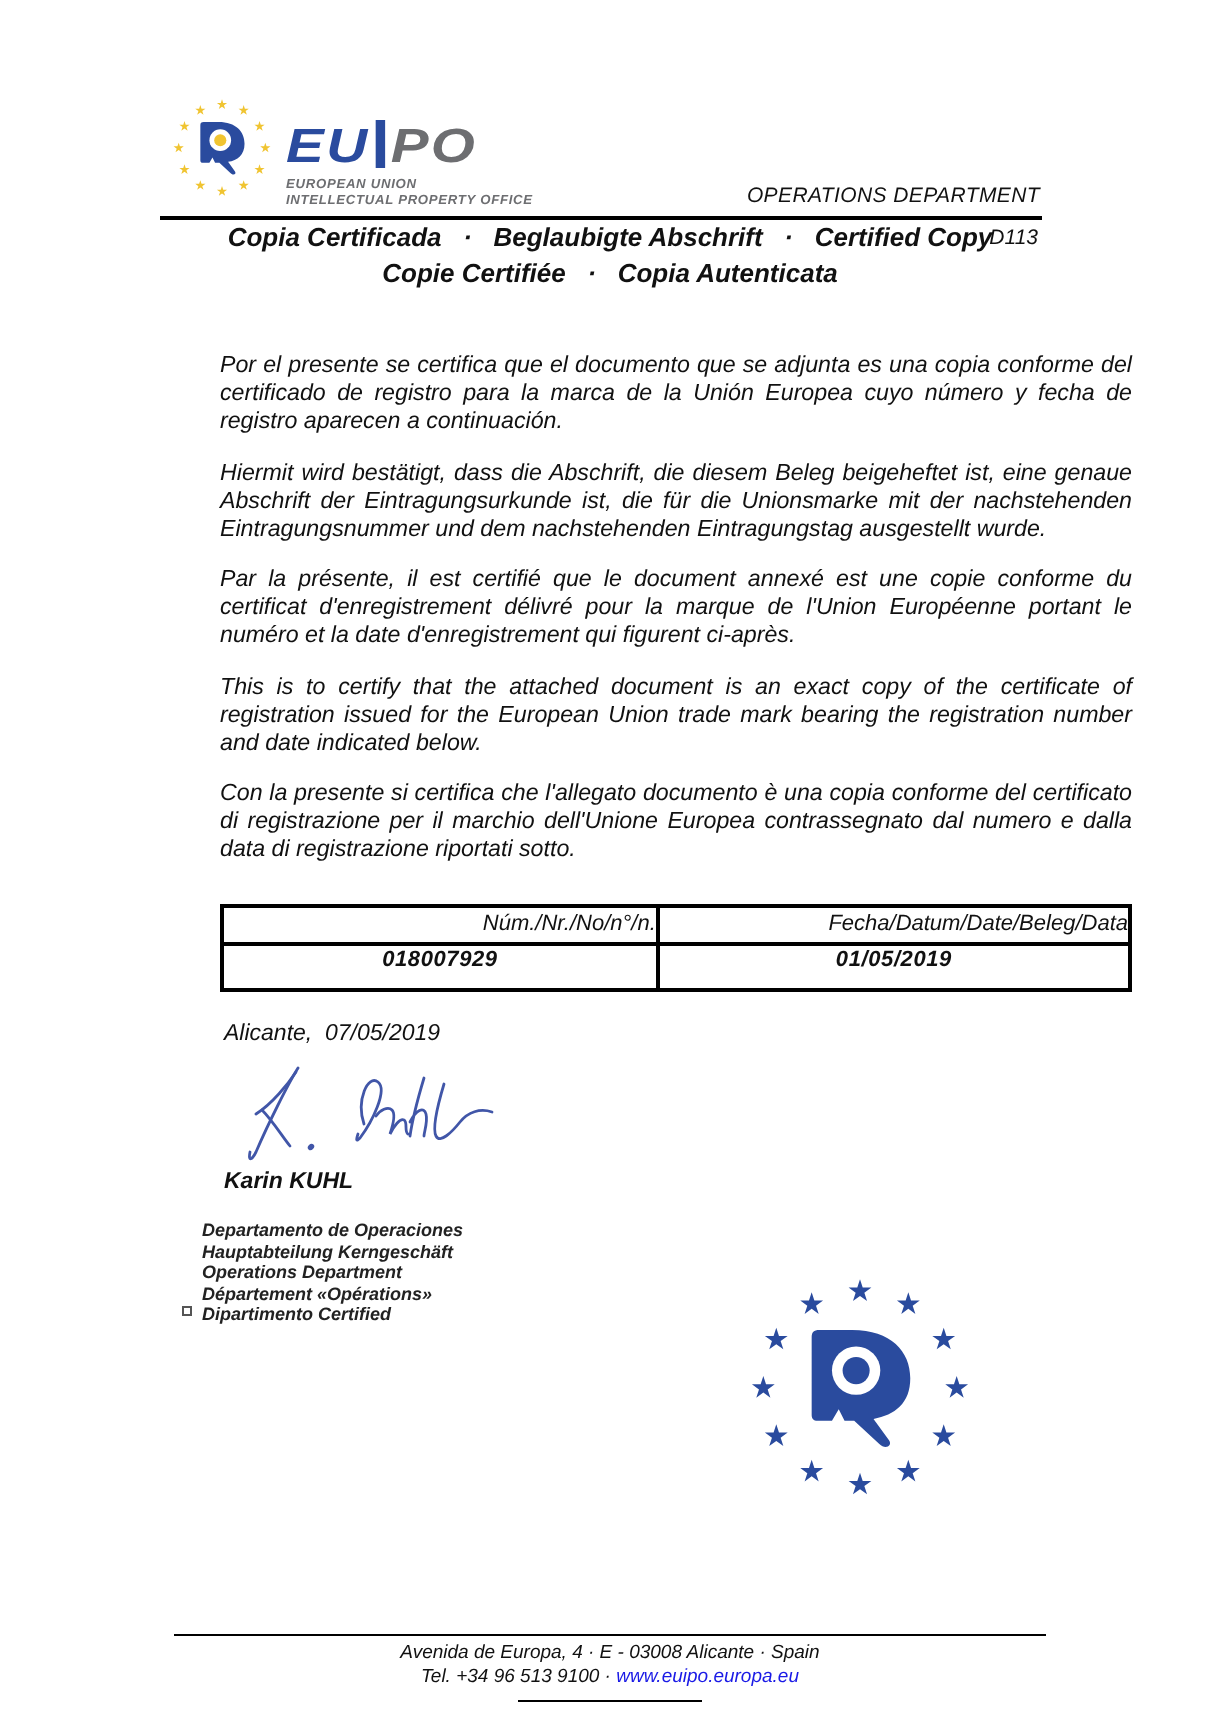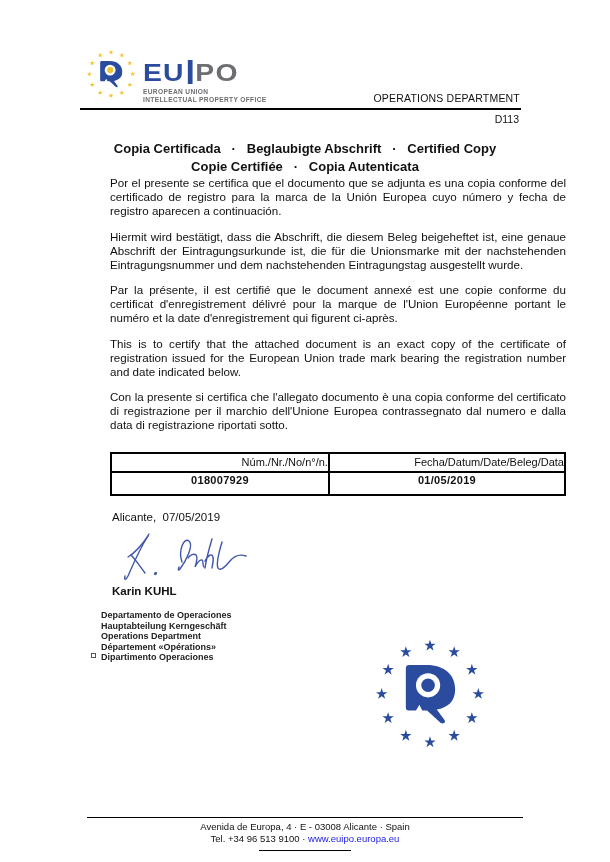--- a/index.html
+++ b/index.html
@@ -6,38 +6,38 @@
     --euipo-blue:#2A4B9E;
     --star-gold:#F0C431;
     --logo-gray:#6D6E71;
     --link-blue:#1A1AE6;
     --ink-blue:#4156A8;
     --text-black:#1A1A1A;
   }
   *{margin:0;padding:0;box-sizing:border-box;}
   html,body{background:#fff;}
   body{font-family:"Liberation Sans",sans-serif;color:var(--text-black,#1a1a1a);}
-  .page{position:relative;width:546px;height:862px;background:#fff;overflow:hidden;margin:0 auto;}
+  .page{position:relative;width:546px;height:862px;background:#fff;overflow:hidden;margin:0 auto;font-style:italic;}
 
   
   .logo{position:absolute;left:53px;top:48px;width:260px;height:60px;}
   .logo-mark{position:absolute;left:0;top:0;}
   .logo-text{position:absolute;left:58px;top:12px;}
   .logo-word{font-size:24px;font-weight:bold;line-height:24px;letter-spacing:1px;transform:scaleX(1.18);transform-origin:left center;white-space:nowrap;}
   .logo-word .eu{color:var(--euipo-blue,#2A4B9E);}
   .logo-word .bar{display:inline-block;width:4px;height:24px;background:var(--euipo-blue,#2A4B9E);vertical-align:-3px;margin:0 2px 0 3px;}
   .logo-word .ipo{color:var(--logo-gray,#6D6E71);}
   .logo-sub{margin-top:3px;font-size:6.6px;font-weight:bold;color:var(--logo-gray,#6D6E71);letter-spacing:0.35px;line-height:8px;white-space:nowrap;}
 
   .ops-dept{position:absolute;right:58px;top:92px;font-size:10.5px;letter-spacing:0.2px;color:#111;}
   .header-rule{position:absolute;left:48px;right:57px;top:108px;border-top:2px solid #000;}
   .doc-code{position:absolute;right:59px;top:113px;font-size:10.5px;color:#111;}
 
   
-  .title{position:absolute;left:58px;right:58px;top:140px;text-align:center;font-weight:bold;font-size:13px;line-height:18px;color:#111;}
+  .title{position:absolute;left:58px;right:58px;top:110px;text-align:center;font-weight:bold;font-size:13px;line-height:18px;color:#111;}
   .title div{white-space:pre;}
 
   
   .body-text{position:absolute;left:78px;top:176px;width:456px;}
   .body-text p{font-size:11.6px;line-height:14px;text-align:justify;margin-bottom:11.5px;color:#111;}
 
   
   .reg-table{position:absolute;left:78px;top:452px;width:456px;border-collapse:collapse;}
   .reg-table td,.reg-table th{border:2px solid #000;text-align:center;font-weight:normal;color:#111;}
   .reg-table th{font-size:11px;padding:2px 0 3px;text-align:right;}
@@ -157,21 +157,21 @@
     <path d="M106,18 C103,28 100,40 102,44 C104,48 110,42 114,37 C118,32 124,30 130,32"></path>
   </svg>
 
   <div class="signer">Karin KUHL</div>
 
   <div class="departments">
     <div>Departamento de Operaciones</div>
     <div>Hauptabteilung Kerngeschäft</div>
     <div>Operations Department</div>
     <div>Département «Opérations»</div>
-    <div>Dipartimento Operaciones</div>
+    <div>Dipartimento Certified</div>
   </div>
 
   <div class="margin-square"></div>
 
   <svg class="bottom-logo" width="116" height="116" viewBox="0 0 120 120">
     <g class="stars-blue">
         <use href="#star-ring"></use>
       </g>
     <use href="#euipo-r-body" class="r-blue"></use>
     <circle cx="58" cy="51" r="12.5" class="ring-white"></circle>

